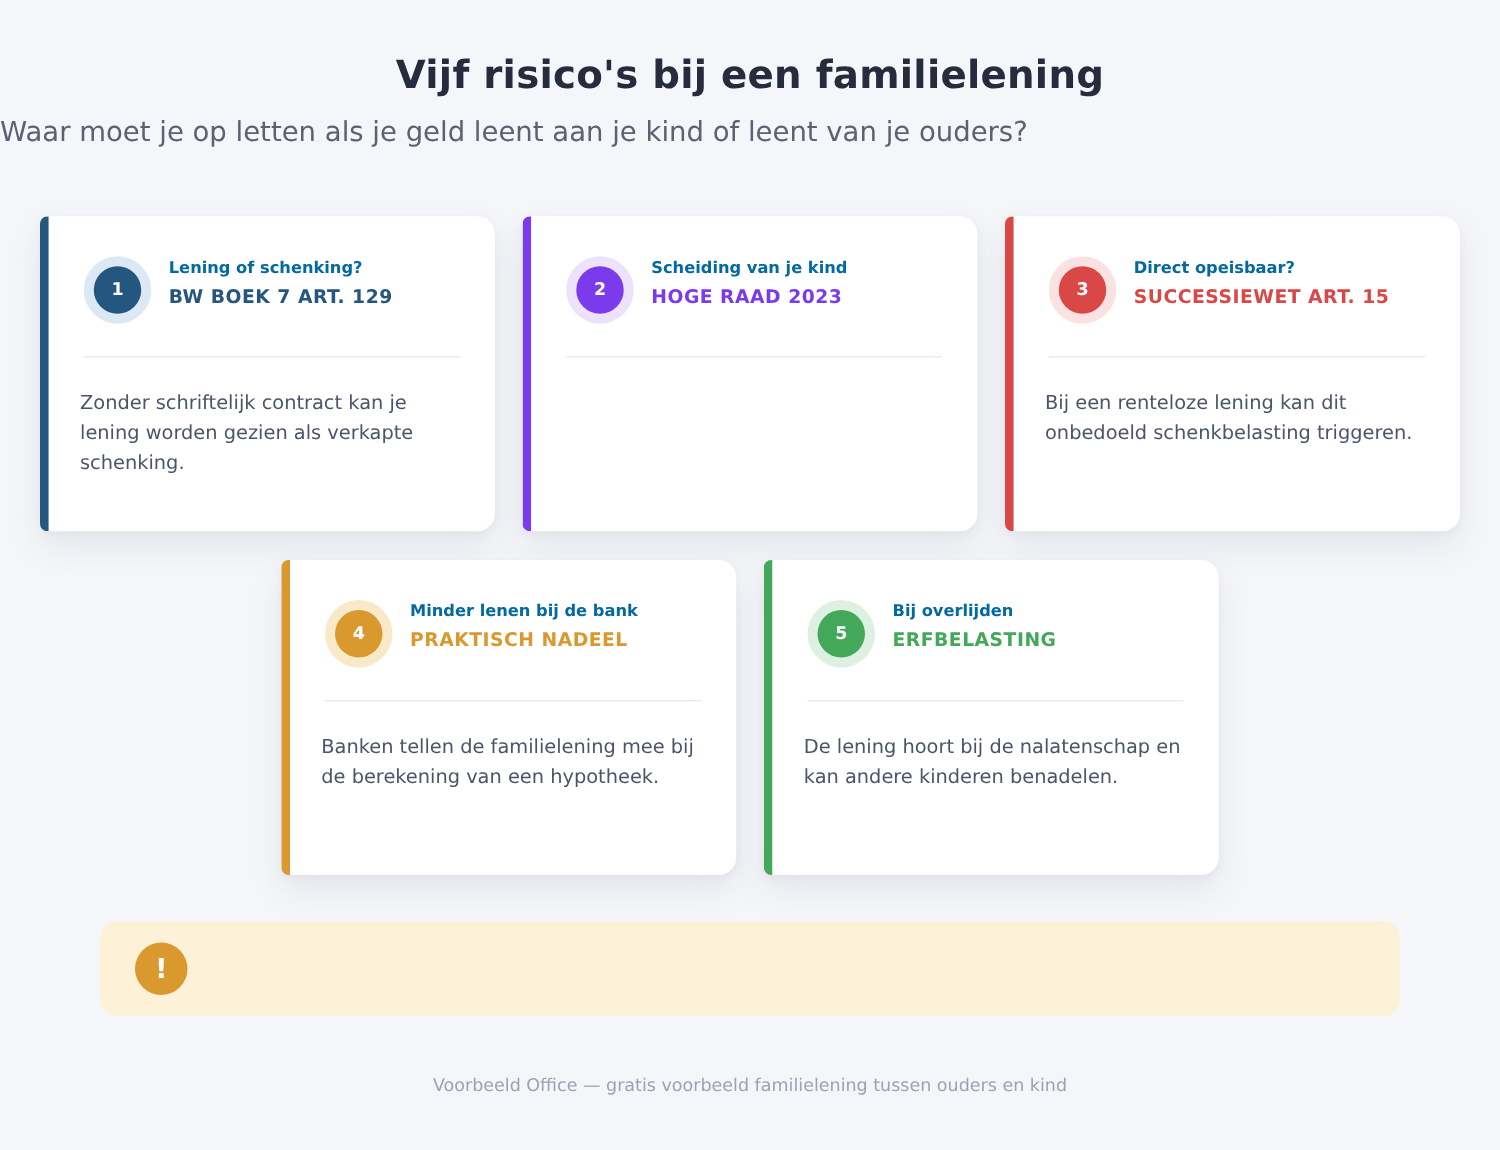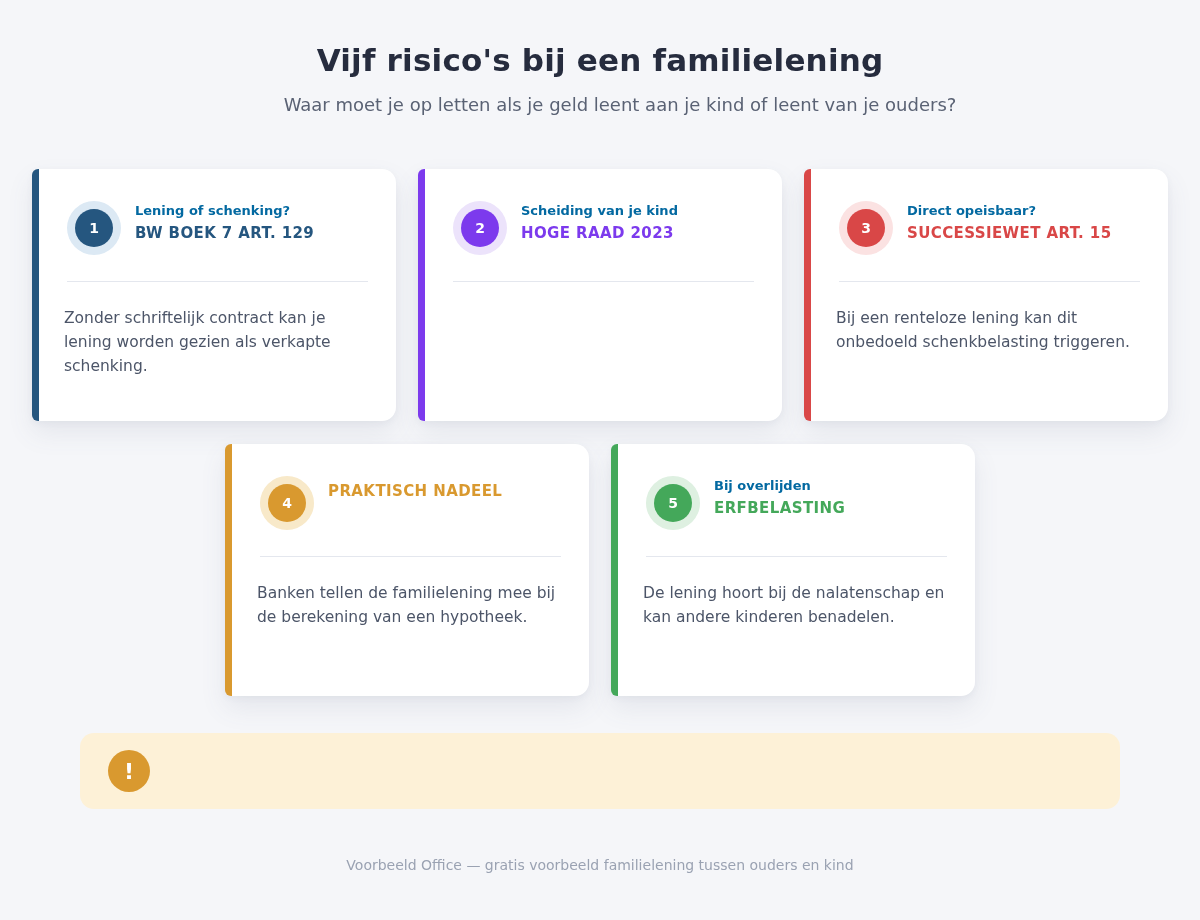--- a/index.html
+++ b/index.html
@@ -19,24 +19,23 @@
     margin: 0;
     padding-top: 42px;
     text-align: center;
     font-size: 31px;
     font-weight: bold;
     color: #262c3e;
     letter-spacing: 0.2px;
   }
   .subtitle {
     margin: 16px 0 0;
-    text-align: center;
-    font-size: 18px;
+    text-align: left;
+    font-size: 22px;
     color: #5a6274;
-    padding-left: 40px;
   }
 
   
   .row { display: flex; justify-content: center; gap: 22px; }
   .row-1 { margin-top: 54px; }
   .row-2 { margin-top: 23px; }
 
   .card {
     position: relative;
     width: 364px;
@@ -188,20 +187,21 @@
   </div>
 
   <div class="row row-2">
 
     <article class="card" style="--accent: #d9992f; --accent-soft: #f8e9c9;">
       <div class="card-head">
         <div class="num-badge">
           <span class="num">4</span>
         </div>
         <div class="head-text">
+          <h2 class="card-title">Minder lenen bij de bank</h2>
           <div class="card-badge">PRAKTISCH NADEEL</div>
         </div>
       </div>
       <hr class="divider">
       <p class="card-body">Banken tellen de familielening mee bij de berekening van een hypotheek.</p>
     </article>
 
     <article class="card" style="--accent: #44a85a; --accent-soft: #def0e1;">
       <div class="card-head">
         <div class="num-badge">

